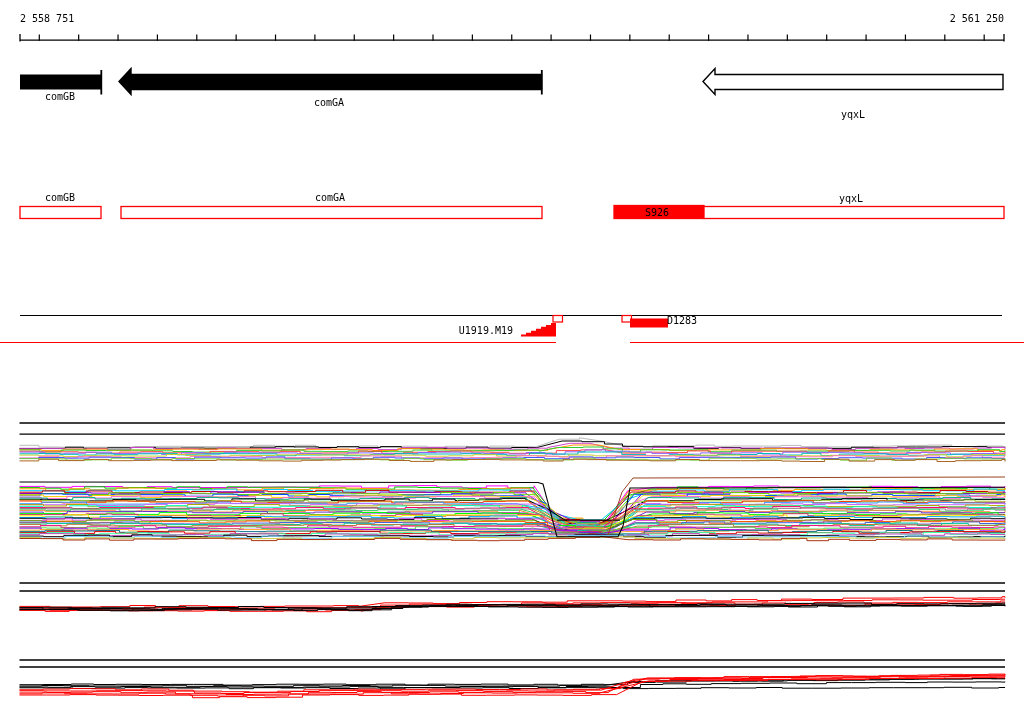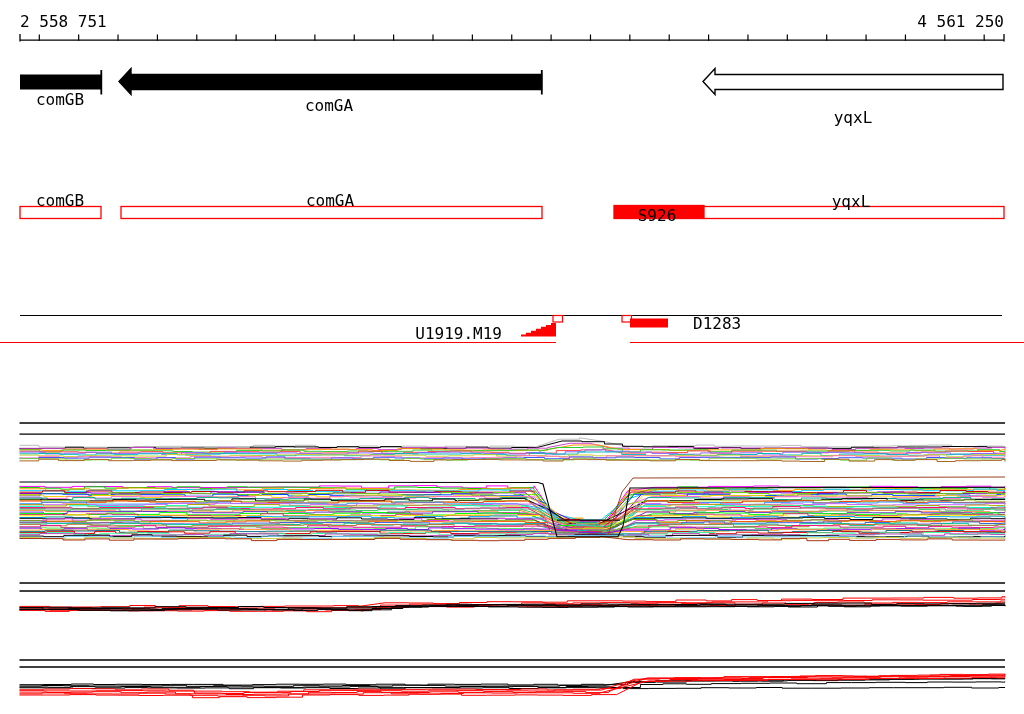--- a/index.html
+++ b/index.html
@@ -1,19 +1,19 @@
 <!DOCTYPE html>
 <html><head>
 <meta charset="utf-8">
 <style>
   html,body{margin:0;padding:0;background:#ffffff;}
   .screen{position:relative;width:1024px;height:714px;background:#ffffff;overflow:hidden;
           font-family:"DejaVu Sans Mono","Liberation Mono",monospace;}
   svg.gfx{position:absolute;left:0;top:0;}
-  .lbl{position:absolute;font-size:16px;line-height:1;color:#000;white-space:pre;}
+  .lbl{position:absolute;font-size:10px;line-height:1;color:#000;white-space:pre;}
   .ctr{transform:translateX(-50%);}
   .rgt{transform:translateX(-100%);}
 </style>
 </head>
 <body>
 
 <div class="screen">
   <svg id="gfx" class="gfx" width="1024" height="714" viewBox="0 0 1024 714">
       <line x1="20" y1="40.2" x2="1004" y2="40.2" stroke="#000" stroke-width="1.3"></line>
       <line x1="20" y1="34" x2="20" y2="41.5" stroke="#000" stroke-width="1.3"></line>
@@ -140,26 +140,26 @@
       <path d="M19.5 687.0L48.4266103040427 687.0L48.4266103040427 687.3L70.48176511749625 687.3L70.48176511749625 686.6L94.88088768348098 686.6L94.88088768348098 687.1L121.04980058595538 687.1L121.04980058595538 686.5L150.91211613453925 686.5L150.91211613453925 687.2L174.54657737910748 687.2L174.54657737910748 687.3L200.19225923903286 687.3L200.19225923903286 686.6L226.96362746879458 686.6L226.96362746879458 687.0L253.37281996943057 687.0L253.37281996943057 687.4L277.3336168732494 687.4L277.3336168732494 687.4L303.33931753598154 687.4L303.33931753598154 687.0L327.6370309628546 687.0L327.6370309628546 687.0L350.2253979668021 687.0L350.2253979668021 686.4L378.05590113066137 686.4L378.05590113066137 687.4L403.7481707930565 687.4L403.7481707930565 687.5L430.9510731752962 687.5L430.9510731752962 687.5L460.0912225600332 687.5L460.0912225600332 686.5L485.82947508990765 686.5L485.82947508990765 686.8L513.0411097817123 686.8L513.0411097817123 686.4L538.0506988335401 686.4L538.0506988335401 687.6L566.1514468025416 687.6L566.1514468025416 686.5L588.5503468215466 686.5L588.5503468215466 686.8L610.9275932833552 686.8L610.9275932833552 687.5L640.3927753157914 687.5L640.3927753157914 684.5L662.8518626857549 684.5L662.8518626857549 683.8L686.341900030151 683.8L686.341900030151 684.3L711.2460771743208 684.3L711.2460771743208 683.6L741.2008393574506 683.6L741.2008393574506 683.3L769.6455719154328 683.3L769.6455719154328 683.0L796.8902986813337 683.0L796.8902986813337 683.7L826.399594347924 683.7L826.399594347924 682.6L851.4758398141712 682.6L851.4758398141712 682.6L875.791407527402 682.6L875.791407527402 682.3L905.0958906933665 682.3L905.0958906933665 682.6L927.2673451993614 682.6L927.2673451993614 682.0L952.9292316827923 682.0L952.9292316827923 682.1L975.7552929446101 682.1L975.7552929446101 681.9L1001.3200186751783 681.9L1001.3200186751783 682.1L1005 682.1L1005 681.7" fill="none" stroke="#000000" stroke-width="1"></path>
       <path d="M19.5 687.8L44.622893584892154 687.8L44.622893584892154 688.0L73.06211822293699 688.0L73.06211822293699 688.5L95.83366030082107 688.5L95.83366030082107 688.1L124.97366666980088 688.1L124.97366666980088 687.6L147.65633910149336 687.6L147.65633910149336 687.9L176.7765752095729 687.9L176.7765752095729 688.1L204.96776123903692 688.1L204.96776123903692 687.9L229.13337765447795 687.9L229.13337765447795 688.7L253.4309589676559 688.7L253.4309589676559 687.7L280.4448083695024 687.7L280.4448083695024 688.0L306.1512199379504 688.0L306.1512199379504 687.7L329.84621104225516 687.7L329.84621104225516 688.5L358.0407981630415 688.5L358.0407981630415 688.0L380.406857220456 688.0L380.406857220456 688.8L405.0870402213186 688.8L405.0870402213186 687.7L432.166806563735 687.7L432.166806563735 687.9L455.4365347083658 687.9L455.4365347083658 688.0L482.6571781374514 688.0L482.6571781374514 687.7L509.1884590834379 687.7L509.1884590834379 688.5L538.1401669085026 688.5L538.1401669085026 687.8L566.2553130984306 687.8L566.2553130984306 687.6L595.8684878926724 687.6L595.8684878926724 687.8L623.2774596493691 687.8L623.2774596493691 688.6L648.7087789978832 688.6L648.7087789978832 688.4L675.9073251318187 688.4L675.9073251318187 688.3L701.071317113936 688.3L701.071317113936 687.7L728.782202269882 687.7L728.782202269882 688.0L756.3068240843713 688.0L756.3068240843713 687.5L782.1699525266886 687.5L782.1699525266886 688.2L811.1845107339323 688.2L811.1845107339323 688.2L840.8150074649602 688.2L840.8150074649602 688.0L869.320584256202 688.0L869.320584256202 687.7L893.280923973769 687.7L893.280923973769 687.7L921.0711281504482 687.7L921.0711281504482 687.7L943.7889119144529 687.7L943.7889119144529 687.3L971.561693649739 687.3L971.561693649739 688.0L998.7235897984356 688.0L998.7235897984356 687.5L1005 687.5L1005 687.6" fill="none" stroke="#000000" stroke-width="1"></path>
       <path d="M19.5 689.8L42.71223439462483 689.8L42.71223439462483 689.1L69.63670621998608 689.1L69.63670621998608 688.6L91.75597477704287 688.6L91.75597477704287 688.8L115.74720237590373 688.8L115.74720237590373 689.8L141.43384413607419 689.8L141.43384413607419 689.0L168.7793181091547 689.0L168.7793181091547 690.2L193.35723881609738 690.2L193.35723881609738 691.1L222.04967168159783 691.1L222.04967168159783 691.7L249.2811534088105 691.7L249.2811534088105 692.2L277.7464579641819 692.2L277.7464579641819 691.2L303.78905282728374 691.2L303.78905282728374 689.8L328.94687929190695 689.8L328.94687929190695 689.9L354.1306344140321 689.9L354.1306344140321 689.2L376.3600879944861 689.2L376.3600879944861 689.7L398.7287783175707 689.7L398.7287783175707 689.4L425.14429691433907 689.4L425.14429691433907 689.2L452.90576601959765 689.2L452.90576601959765 689.1L475.5386451818049 689.1L475.5386451818049 689.5L499.3684153556824 689.5L499.3684153556824 689.5L520.6462769862264 689.5L520.6462769862264 689.0L547.2379584312439 689.0L547.2379584312439 689.9L573.1285132355988 689.9L573.1285132355988 689.3L599.6559554766864 689.3L599.6559554766864 688.6L620.6613543499261 688.6L620.6613543499261 686.2L647.1750594303012 678.2L673.4483738522977 678.2L673.4483738522977 678.3L698.9713320024312 678.3L698.9713320024312 677.7L723.8861597292125 677.7L723.8861597292125 676.6L749.1479457113892 676.6L749.1479457113892 677.4L771.2434737272561 677.4L771.2434737272561 676.5L793.2252512611449 676.5L793.2252512611449 676.4L815.6618004888296 676.4L815.6618004888296 675.6L842.8651077002287 675.6L842.8651077002287 676.1L866.6315084416419 676.1L866.6315084416419 676.2L890.7787320502102 676.2L890.7787320502102 675.4L917.570030361414 675.4L917.570030361414 675.1L939.7112269215286 675.1L939.7112269215286 674.4L963.6617422439158 674.4L963.6617422439158 674.6L988.3376494944096 674.6L988.3376494944096 674.1L1005 674.1L1005 674.0" fill="none" stroke="#ff0000" stroke-width="1"></path>
       <path d="M19.5 690.3L43.65317269228399 690.3L43.65317269228399 690.9L69.28361514955759 690.9L69.28361514955759 691.0L96.40835003182292 691.0L96.40835003182292 690.7L120.78812713548541 690.7L120.78812713548541 690.6L143.67731021903455 690.6L143.67731021903455 690.8L165.9104651529342 690.8L165.9104651529342 691.1L194.53887146525085 691.1L194.53887146525085 693.0L221.4178729597479 693.0L221.4178729597479 693.5L243.95471096411347 693.5L243.95471096411347 692.5L268.1757248342037 692.5L268.1757248342037 692.4L290.7988786138594 692.4L290.7988786138594 691.5L319.190002348274 691.5L319.190002348274 690.3L347.74366560950875 690.3L347.74366560950875 690.4L374.00538171269 690.4L374.00538171269 690.7L401.39506872557104 690.7L401.39506872557104 691.2L428.87420542538166 691.2L428.87420542538166 690.2L455.93381669186056 690.2L455.93381669186056 690.6L482.9116210285574 690.6L482.9116210285574 691.1L506.4316631928086 691.1L506.4316631928086 690.8L528.2006252352148 690.8L528.2006252352148 691.0L554.106529103592 691.0L554.106529103592 690.0L577.6706682685763 690.0L577.6706682685763 690.1L600.6087402161211 690.1L600.6087402161211 690.3L626.2963809985667 681.9L647.573353048414 678.1L674.3277825098485 678.1L674.3277825098485 677.6L700.0273837409914 677.6L700.0273837409914 678.4L722.1449137311429 678.4L722.1449137311429 678.0L749.889074087143 678.0L749.889074087143 676.6L776.1374105773866 676.6L776.1374105773866 677.1L799.9444983694702 677.1L799.9444983694702 676.0L826.7700097355992 676.0L826.7700097355992 676.0L853.360783489421 676.0L853.360783489421 676.5L878.8011141326278 676.5L878.8011141326278 675.8L901.9977008663118 675.8L901.9977008663118 676.2L930.3454385306686 676.2L930.3454385306686 675.1L952.0056534893811 675.1L952.0056534893811 675.5L980.4414694495499 675.5L980.4414694495499 675.0L1005 675.0L1005 674.1" fill="none" stroke="#ff0000" stroke-width="1"></path>
       <path d="M19.5 692.1L47.03896591253579 692.1L47.03896591253579 692.5L70.89098897203803 692.5L70.89098897203803 692.2L92.53984620422125 692.2L92.53984620422125 691.7L120.87324374355376 691.7L120.87324374355376 692.7L147.07015773281455 692.7L147.07015773281455 692.1L175.49138434790075 692.1L175.49138434790075 693.8L203.28264106996357 693.8L203.28264106996357 693.9L226.013074638322 693.9L226.013074638322 694.5L253.79124373570085 694.5L253.79124373570085 694.2L281.60879031941295 694.2L281.60879031941295 694.0L308.4612556155771 694.0L308.4612556155771 692.3L331.0985308904201 692.3L331.0985308904201 692.5L357.02974832616746 692.5L357.02974832616746 691.6L381.3490164782852 691.6L381.3490164782852 692.5L408.6837978530675 692.5L408.6837978530675 692.5L429.77676074951887 692.5L429.77676074951887 691.8L458.54637407138944 691.8L458.54637407138944 692.4L484.48726221732795 692.4L484.48726221732795 691.7L512.8121239785105 691.7L512.8121239785105 692.4L535.5664056520909 692.4L535.5664056520909 691.8L563.148768633604 691.8L563.148768633604 691.4L585.7258214708418 691.4L585.7258214708418 692.6L608.5772590748966 692.6L608.5772590748966 691.9L633.9731717463583 679.2L659.5073841344565 679.2L659.5073841344565 678.7L684.6125570014119 678.7L684.6125570014119 678.5L713.4818177931011 678.5L713.4818177931011 678.0L741.5144897066057 678.0L741.5144897066057 678.5L762.8608017787337 678.5L762.8608017787337 677.5L786.1683274190873 677.5L786.1683274190873 677.5L807.4050122611225 677.5L807.4050122611225 677.0L831.5023864880204 677.0L831.5023864880204 677.3L857.5349499322474 677.3L857.5349499322474 677.3L880.4877920318395 677.3L880.4877920318395 676.3L904.7972416412085 676.3L904.7972416412085 677.0L928.0475432723761 677.0L928.0475432723761 676.6L949.588477127254 676.6L949.588477127254 675.8L971.8603012915701 675.8L971.8603012915701 675.8L994.0577722750604 675.8L994.0577722750604 675.7L1005 675.7L1005 674.7" fill="none" stroke="#ff0000" stroke-width="1"></path>
       <path d="M19.5 693.8L41.993791764602065 693.8L41.993791764602065 692.9L64.65298177115619 692.9L64.65298177115619 693.7L87.42748252116144 693.7L87.42748252116144 693.9L112.34350834973156 693.9L112.34350834973156 694.0L139.14861377328634 694.0L139.14861377328634 693.2L165.50893599539995 693.2L165.50893599539995 694.0L190.08231000229716 694.0L190.08231000229716 695.3L217.59418306313455 695.3L217.59418306313455 696.1L243.08645718544722 696.1L243.08645718544722 695.3L264.453023634851 695.3L264.453023634851 695.9L288.57384883239865 695.9L288.57384883239865 694.0L314.0752439536154 694.0L314.0752439536154 694.0L336.6972613912076 694.0L336.6972613912076 694.1L363.2615386825055 694.1L363.2615386825055 692.7L391.4759355317801 692.7L391.4759355317801 693.8L418.67584161646664 693.8L418.67584161646664 694.1L440.6992101073265 694.1L440.6992101073265 693.5L463.4617154560983 693.5L463.4617154560983 692.8L492.27748622372746 692.8L492.27748622372746 693.1L517.3322370126843 693.1L517.3322370126843 692.8L544.9505917895585 692.8L544.9505917895585 692.8L573.0185310989618 692.8L573.0185310989618 693.3L599.8980613257736 693.3L599.8980613257736 692.9L621.7182821314782 687.4L648.8228835165501 680.9L669.8330746367574 680.9L669.8330746367574 679.5L698.0943640172482 679.5L698.0943640172482 679.3L723.222299521789 679.3L723.222299521789 679.5L744.9260605294257 679.5L744.9260605294257 679.4L769.4239520449191 679.4L769.4239520449191 679.5L791.1356129907072 679.5L791.1356129907072 678.8L819.8379464652389 678.8L819.8379464652389 678.4L842.5249474812299 678.4L842.5249474812299 678.0L871.016763780266 678.0L871.016763780266 678.3L899.3127950597554 678.3L899.3127950597554 677.1L920.4311273824424 677.1L920.4311273824424 676.9L945.192689884454 676.9L945.192689884454 676.5L969.6283203084022 676.5L969.6283203084022 676.1L990.6319554354995 676.1L990.6319554354995 676.8L1005 676.8L1005 676.1" fill="none" stroke="#ff0000" stroke-width="1"></path>
       <path d="M19.5 695.0L46.5802533198148 695.0L46.5802533198148 695.0L69.87721766903996 695.0L69.87721766903996 694.6L96.14163243956864 694.6L96.14163243956864 695.1L117.7144009694457 695.1L117.7144009694457 695.2L139.0788373183459 695.2L139.0788373183459 695.5L163.56918296962976 695.5L163.56918296962976 695.2L192.4130239803344 695.2L192.4130239803344 697.7L219.5607268474996 697.7L219.5607268474996 696.7L247.1409212872386 696.7L247.1409212872386 697.6L275.940856134519 697.6L275.940856134519 697.2L302.48861900158226 697.2L302.48861900158226 695.0L330.0001083444804 695.0L330.0001083444804 694.6L358.8056437037885 694.6L358.8056437037885 695.4L383.79219134896994 695.4L383.79219134896994 695.1L408.8989651594311 695.1L408.8989651594311 694.2L434.55948428437114 694.2L434.55948428437114 694.1L461.5151737835258 694.1L461.5151737835258 695.3L486.50076941400766 695.3L486.50076941400766 695.2L514.5074611585587 695.2L514.5074611585587 694.9L537.3104310836643 694.9L537.3104310836643 695.1L562.7250583283603 695.1L562.7250583283603 695.4L591.4773433785886 695.4L591.4773433785886 694.6L616.4657736122608 694.6L616.4657736122608 694.7L642.4654563367367 681.5L667.551526285708 681.5L667.551526285708 681.1L691.3654939252883 681.1L691.3654939252883 680.6L719.5060297809541 680.6L719.5060297809541 680.5L746.2323715072125 680.5L746.2323715072125 680.4L767.9694953877479 680.4L767.9694953877479 679.3L790.347002049908 679.3L790.347002049908 679.6L815.9982492979616 679.6L815.9982492979616 679.8L841.9800677038729 679.8L841.9800677038729 679.4L869.3743129819632 679.4L869.3743129819632 678.4L893.1684186514467 678.4L893.1684186514467 678.5L921.7857976965606 678.5L921.7857976965606 678.5L943.8886731639504 678.5L943.8886731639504 678.1L971.683067927137 678.1L971.683067927137 677.6L996.797301998362 677.6L996.797301998362 677.8L1005 677.8L1005 677.8" fill="none" stroke="#ff0000" stroke-width="1"></path>
     </svg>
 
   <span class="lbl" style="left:20px;top:14px">2 558 751</span>
-  <span class="lbl rgt" style="left:1004px;top:14px">4 561 250</span>
+  <span class="lbl rgt" style="left:1004px;top:14px">2 561 250</span>
 
   <span class="lbl ctr" style="left:60px;top:92px">comGB</span>
   <span class="lbl ctr" style="left:329px;top:98px">comGA</span>
   <span class="lbl ctr" style="left:853px;top:110px">yqxL</span>
 
   <span class="lbl ctr" style="left:60px;top:193px">comGB</span>
   <span class="lbl ctr" style="left:330px;top:193px">comGA</span>
   <span class="lbl ctr" style="left:657px;top:208px">S926</span>
   <span class="lbl ctr" style="left:851px;top:194px">yqxL</span>
 
-  <span class="lbl rgt" style="left:502px;top:326px">U1919.M19</span>
-  <span class="lbl" style="left:693px;top:316px">D1283</span>
+  <span class="lbl rgt" style="left:513px;top:326px">U1919.M19</span>
+  <span class="lbl" style="left:667px;top:316px">D1283</span>
 </div>
 
 </body></html>

